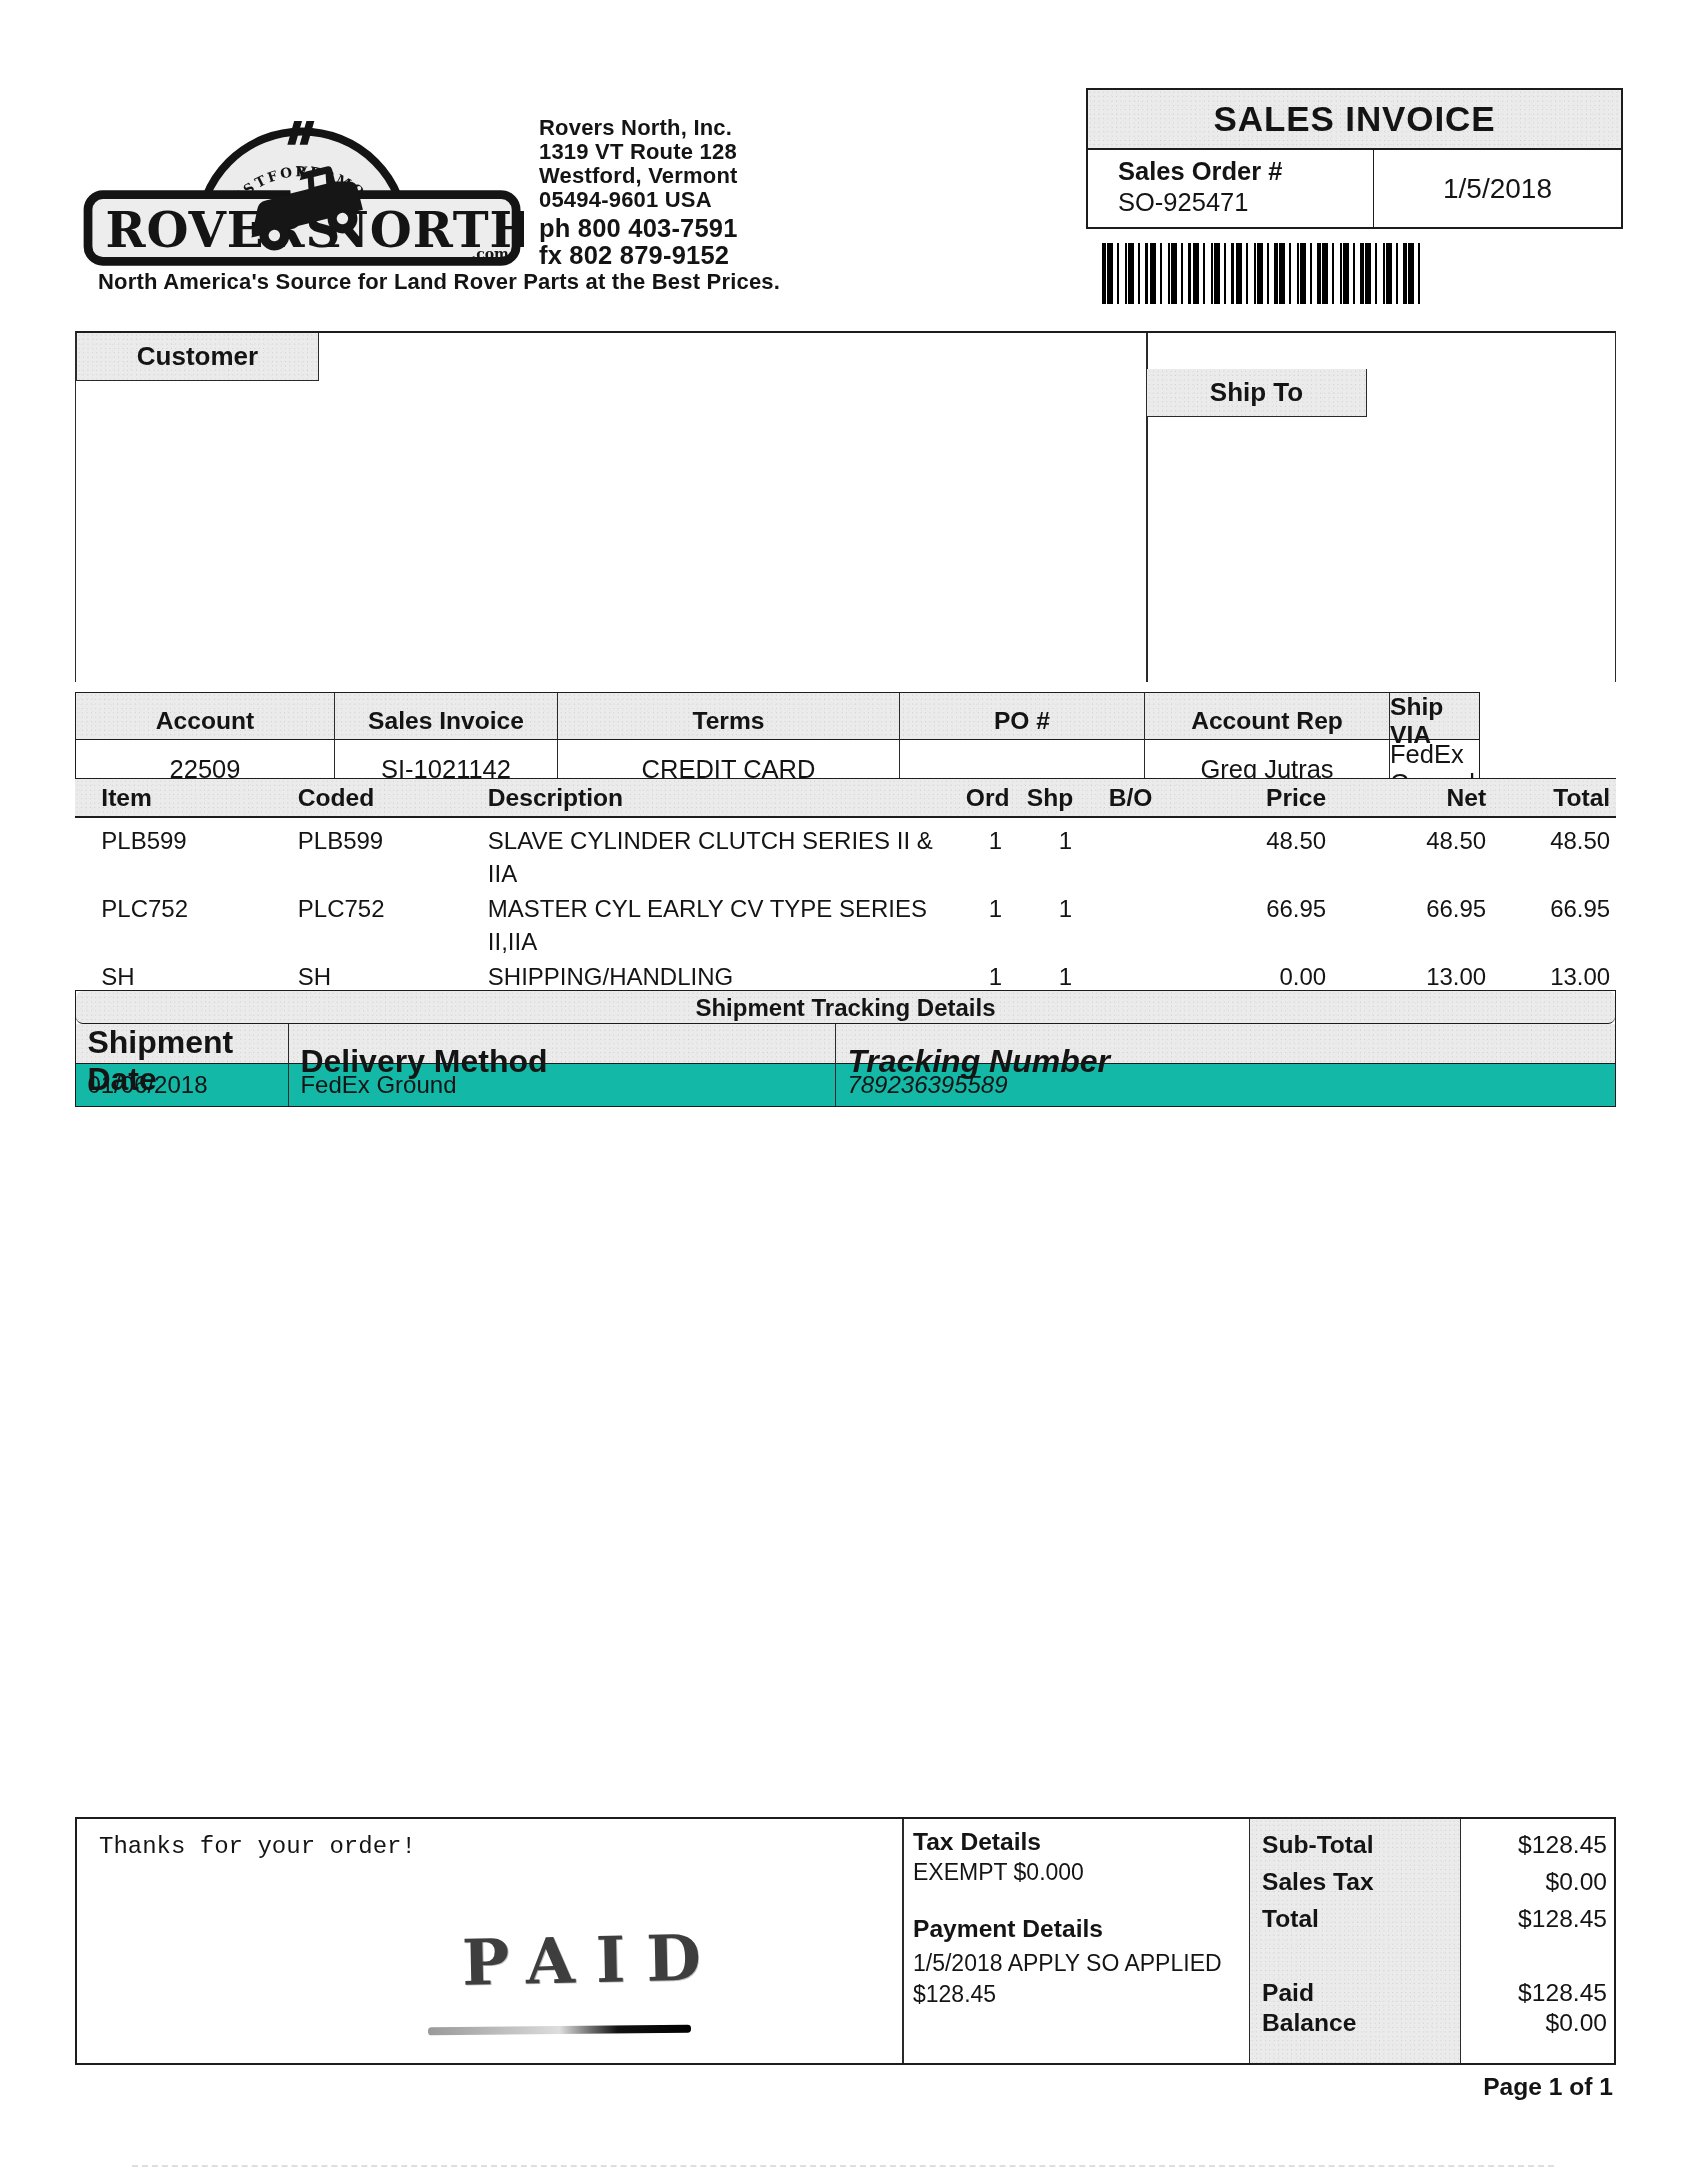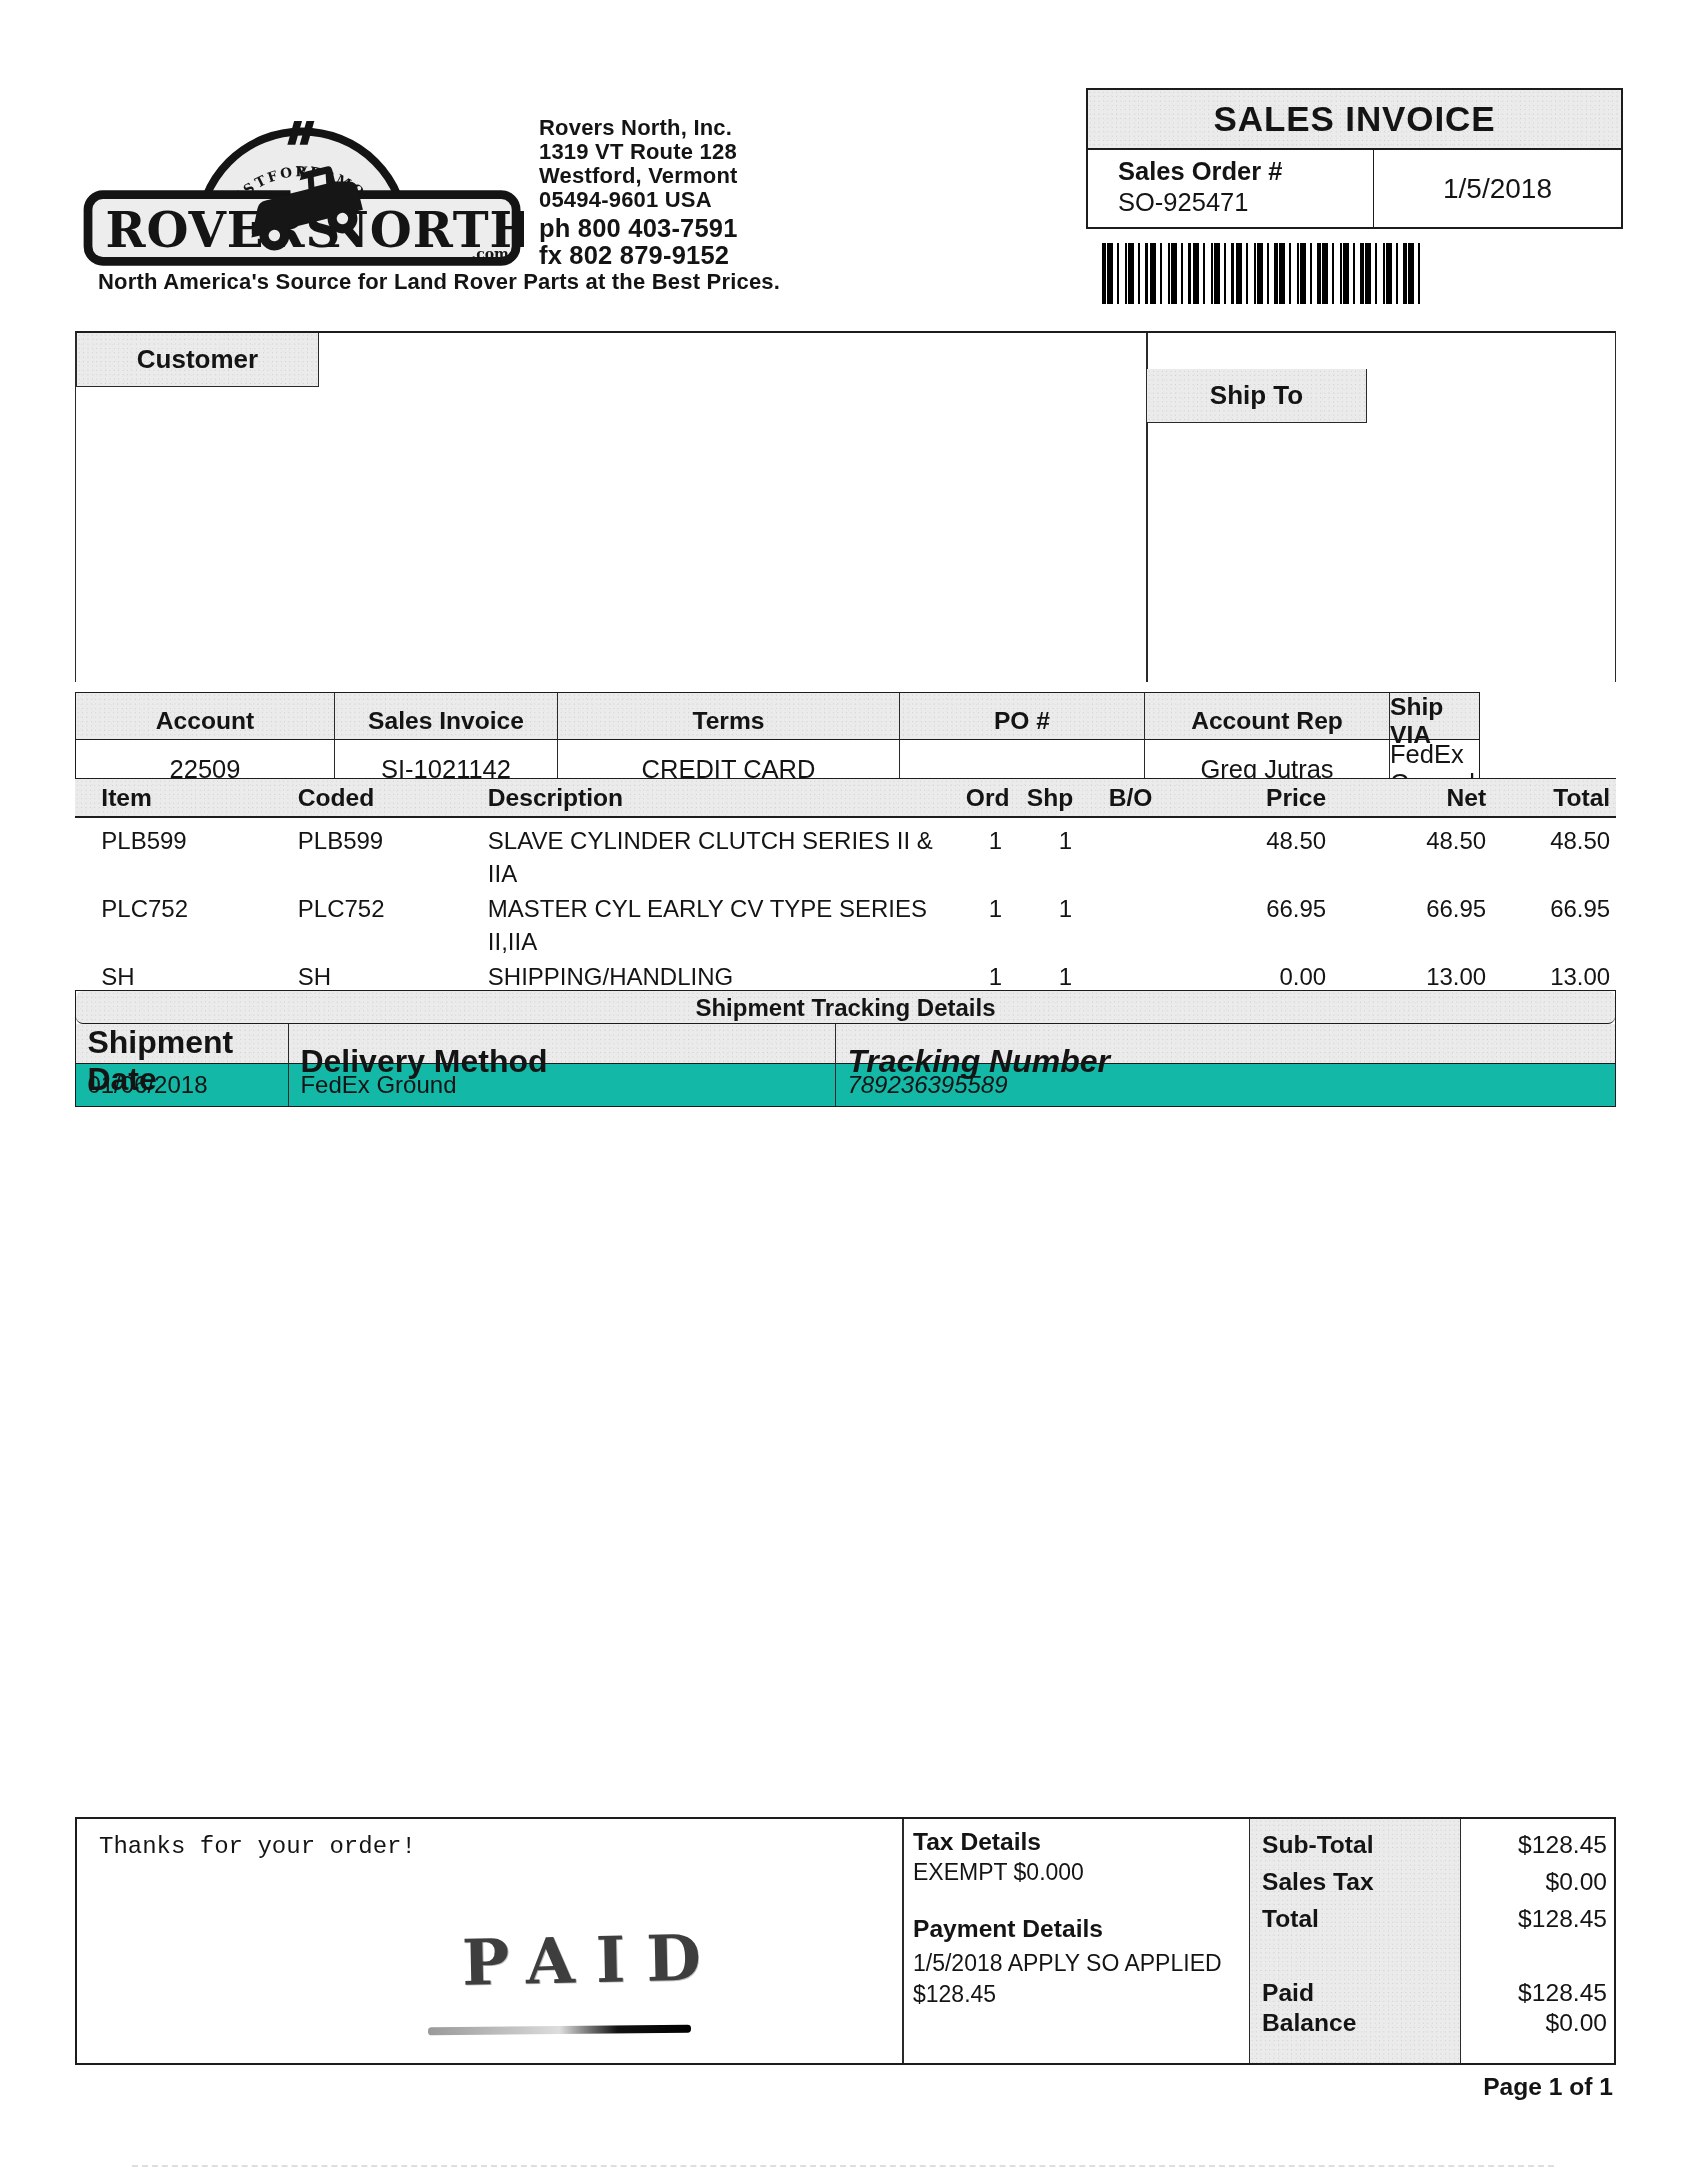--- a/index.html
+++ b/index.html
@@ -40,21 +40,21 @@
         #000 5.3px 11.4px, #fff 11.4px 15px,
         #000 15px 16.7px, #fff 16.7px 23px,
         #000 23px 24.6px, #fff 24.6px 26px,
         #000 26px 32px, #fff 32px 36px,
         #000 36px 38px, #fff 38px 43px);
   }
 
   
   #parties { left:75px; top:331px; width:1541px; height:351px;
      border-top:2.6px solid #1c1c1c; border-left:1.8px solid #2a2a2a; border-right:1.8px solid #2a2a2a; }
-  .tab { height:54px; border:1.8px solid #2a2a2a; border-top:none;
+  .tab { height:48px; border:1.8px solid #2a2a2a; border-top:none;
      font-size:26px; font-weight:bold; display:flex; align-items:center; justify-content:center; }
   #customer-tab { left:0; top:0; width:243px; }
   #parties-divider { left:1070px; top:0; width:1.8px; height:100%; background:#2a2a2a; }
   #shipto-tab { left:1070px; top:0; width:221px;margin-top:36px; }
 
   
   #account-table { left:75px; top:692px; width:1405px; border:1.8px solid #1c1c1c; }
   .acct-row { display:grid; grid-template-columns:259px 223px 342px 245px 245px 1fr; }
   .acct-row > div { border-right:1.8px solid #2a2a2a; display:flex; align-items:center; justify-content:center; }
   .acct-row > div:last-child { border-right:none; }

